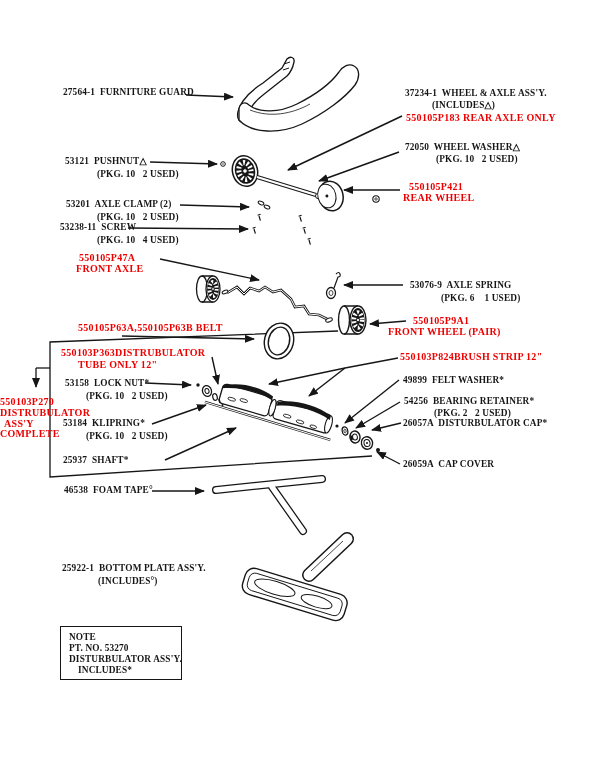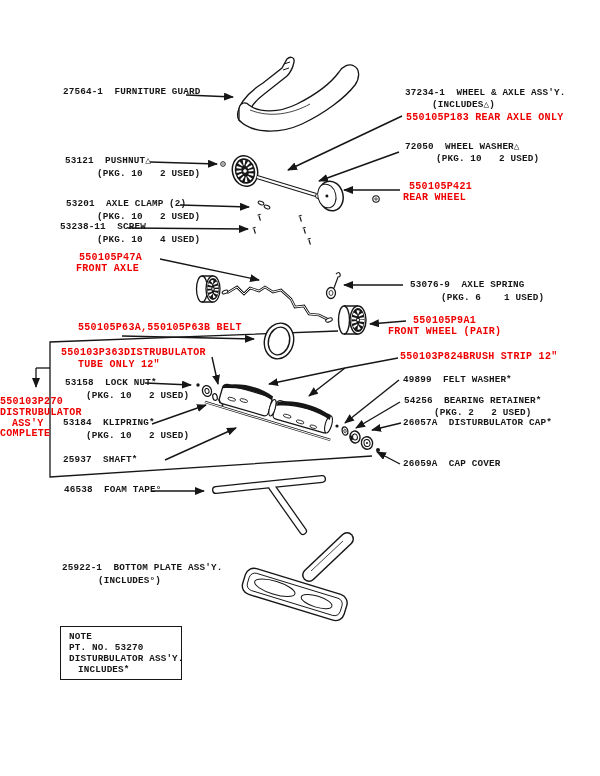--- a/index.html
+++ b/index.html
@@ -1,17 +1,17 @@
 <!DOCTYPE html>
 <html style="--ink: #161616; --red: #ef0000;"><head>
 <meta charset="utf-8">
 <style>
   html,body{margin:0;padding:0;background:#fff;}
   .canvas{position:relative;width:600px;height:776px;background:#ffffff;overflow:hidden;
-          font-family:Liberation Mono, monospace;color:var(--ink,#161616);}
+          font-family:Liberation Serif, serif;color:var(--ink,#161616);}
   svg.art{position:absolute;left:0;top:0;color:var(--ink,#161616);}
   .tline{position:absolute;font-weight:bold;font-size:9.3px;letter-spacing:.15px;
          white-space:pre;line-height:10px;}
   .red{color:var(--red,#ef0000);font-size:10px;letter-spacing:.3px;line-height:11px;}
   .ctr{width:84px;text-align:left;}
   .notebox{position:absolute;left:60px;top:626px;width:120px;height:52px;
            border:1.6px solid var(--ink,#161616);}
 </style>
 </head>
 <body>
@@ -210,21 +210,21 @@
 <div class="tline red" style="left:78px;top:322px">550105P63A,550105P63B BELT</div>
 
 <div class="tline red" style="left:61px;top:347px">550103P363DISTRUBULATOR</div>
 <div class="tline red" style="left:78px;top:359px">TUBE ONLY 12"</div>
 
 <div class="tline" style="left:65px;top:378px">53158  LOCK NUT*</div>
 <div class="tline" style="left:86px;top:391px">(PKG. 10   2 USED)</div>
 
 <div class="tline red ctr" style="left:0px;top:396px">550103P270</div>
 <div class="tline red ctr" style="left:0px;top:407px">DISTRUBULATOR</div>
-<div class="tline red ctr" style="left:12px;top:418px">ASS'Y</div>
+<div class="tline red ctr" style="left:4px;top:418px">ASS'Y</div>
 <div class="tline red ctr" style="left:0px;top:428px">COMPLETE</div>
 
 <div class="tline" style="left:63px;top:418px">53184  KLIPRING*</div>
 <div class="tline" style="left:86px;top:431px">(PKG. 10   2 USED)</div>
 
 <div class="tline" style="left:63px;top:455px">25937  SHAFT*</div>
 
 <div class="tline" style="left:64px;top:485px">46538  FOAM TAPE°</div>
 
 <div class="tline" style="left:62px;top:563px">25922-1  BOTTOM PLATE ASS'Y.</div>

